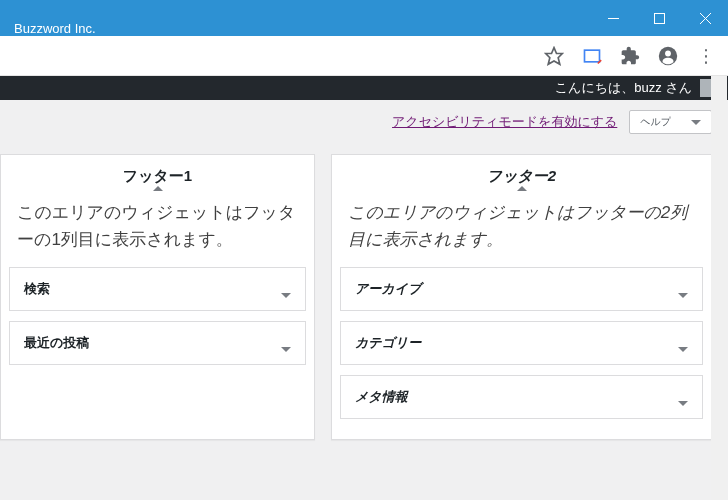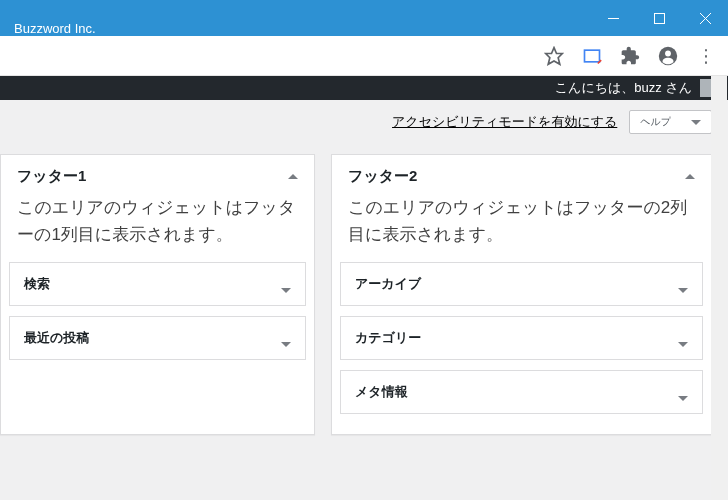--- a/index.html
+++ b/index.html
@@ -70,21 +70,21 @@
 .subheader {
   height: 44px;
   display: flex;
   align-items: center;
   justify-content: flex-end;
   gap: 12px;
   padding-right: 16px;
   background: #f0f0f1;
 }
 .accessibility-link {
-  color: #000000;
+  color: #701a75;
   text-decoration: underline;
   font-size: 13px;
   margin-left: 39px;
 }
 .help-btn {
   background: #fff;
   border: 1px solid #c3c4c7;
   color: #50575e;
   font-size: 10px;
   padding: 4px 10px;
@@ -97,25 +97,26 @@
   padding: 10px 16px 16px 0;
   display: flex;
   gap: 16px;
 }
 .panel {
   background: #fff;
   border: 1px solid #dcdcde;
   box-shadow: 0 1px 1px rgba(0,0,0,0.04);
 }
 .panel-a { width: 344px; }
-.panel-b { width: 416px; }
+.panel-b { width: 416px; font-style: italic; }
 .panel-head {
   padding: 12px 16px 8px;
   display: flex;
   align-items: center;
+  flex-direction: column;
 }
 .panel-title {
   font-size: 15px;
   font-weight: 600;
   color: #1d2327;
   flex: 1;
 }
 .caret-up, .caret-down {
   width: 0; height: 0;
   border-left: 5px solid transparent;

